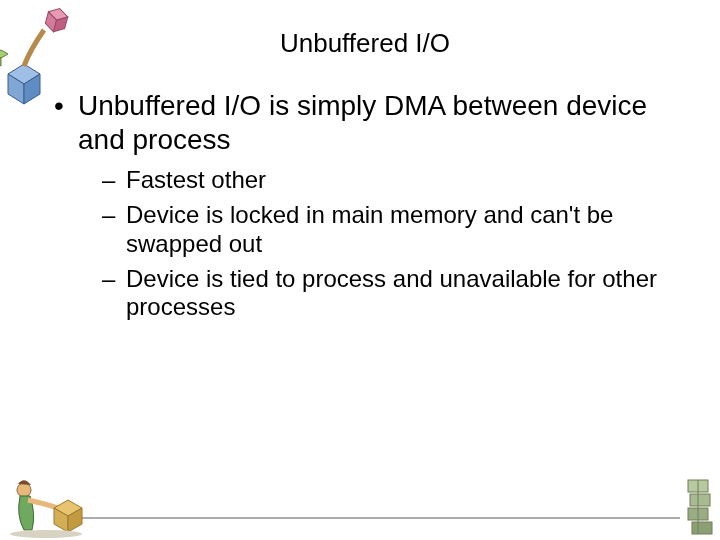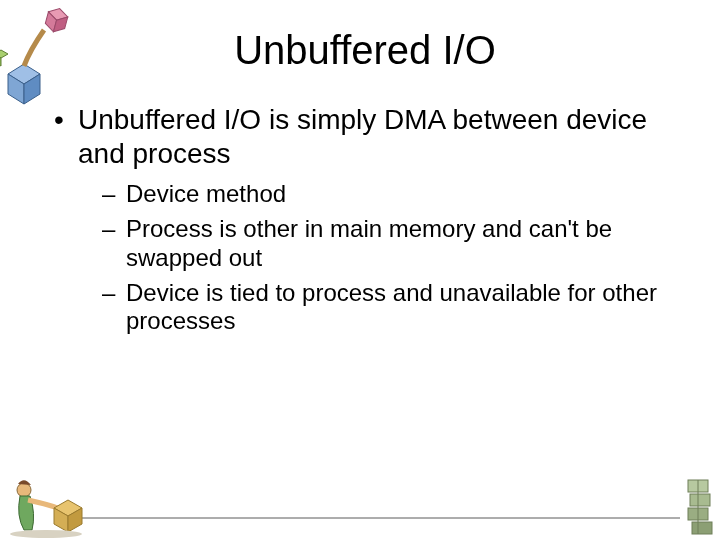--- a/index.html
+++ b/index.html
@@ -13,21 +13,21 @@
     position: relative;
   }
   .slide {
     position: relative;
     width: 720px;
     height: 540px;
     box-sizing: border-box;
     padding: 28px 40px 40px 50px;
   }
   .title {
-    font-size: 40px;
+    font-size: 26px;
     color: #000;
     text-align: center;
     margin: 0 0 30px 0;
     font-weight: normal;
   }
   ul.level1 {
     list-style: none;
     padding: 0;
     margin: 0;
   }
@@ -113,22 +113,22 @@
       <polygon points="0,4 7,8 7,16 0,12" fill="#8fba55" stroke="#5e7f35"></polygon>
     </g>
   </svg>
 
   <h1 class="title">Unbuffered I/O</h1>
 
   <ul class="level1">
     <li>
       <span>Unbuffered I/O is simply DMA between device and process</span>
       <ul class="level2">
-        <li><span>Device method</span></li>
-        <li><span>Process is other in main memory and can't be swapped out</span></li>
+        <li><span>Fastest other</span></li>
+        <li><span>Device is locked in main memory and can't be swapped out</span></li>
         <li><span>Device is tied to process and unavailable for other processes</span></li>
       </ul>
     </li>
   </ul>
 
   <svg class="deco-bl" viewBox="0 0 720 70">
 
     <line x1="60" y1="48" x2="680" y2="48" class="hr-line"></line>
 
     <g transform="translate(6,8)">

